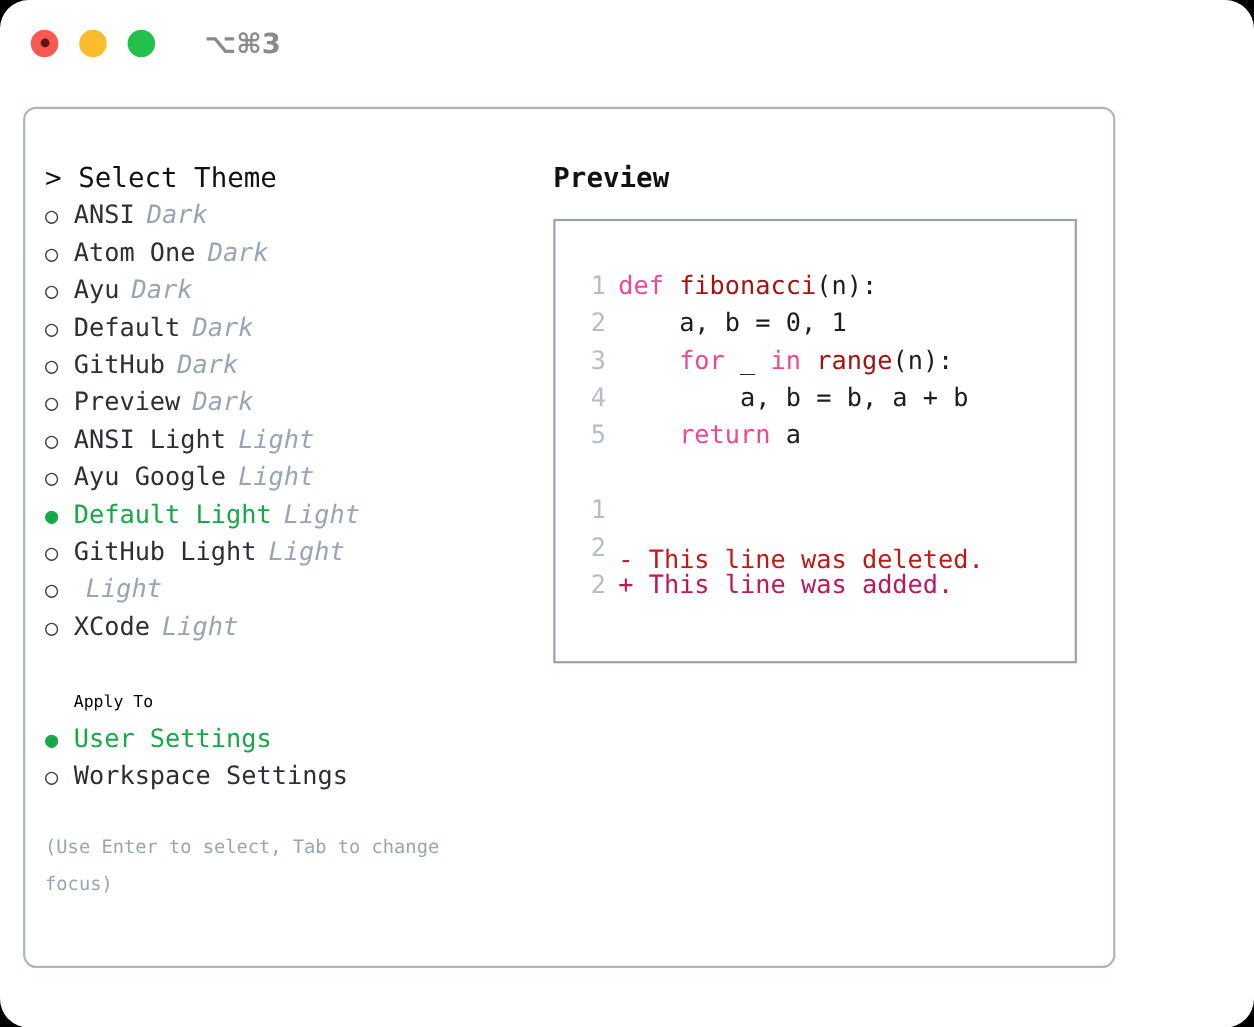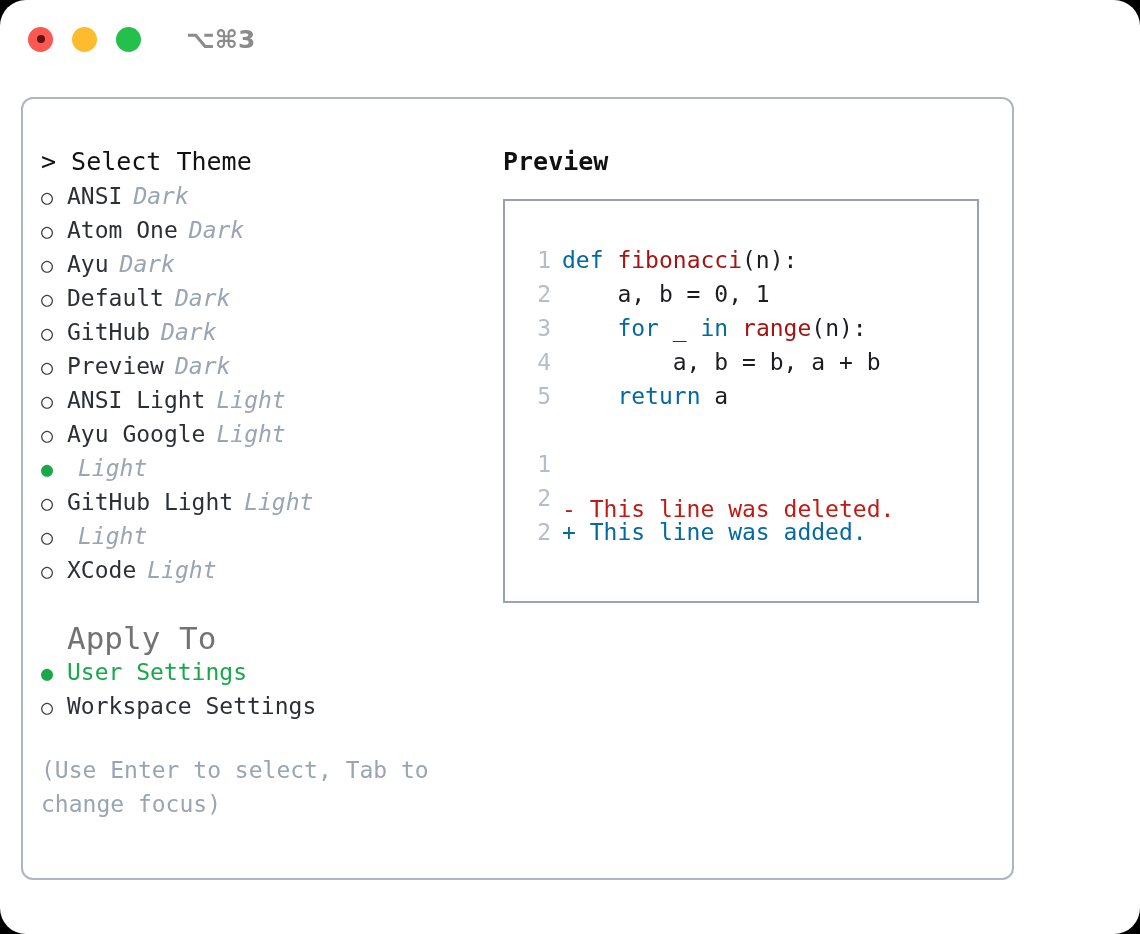--- a/index.html
+++ b/index.html
@@ -106,32 +106,32 @@
   .label { color: #2c3036; }
   .row.selected .label { color: #18a84a; }
   .tag {
     color: #9aa4b2;
     margin-left: 11px;
     font-style: italic;
   }
   .row.selected .tag { color: #9aa4b2; }
 
   .subhead {
-    font-size: 31px;
-    color: #737373;
+    font-size: 15px;
+    color: #000000;
     line-height: 34px;
     height: 34px;
     padding-left: 26px;
     white-space: pre;
   }
   .spacer { height: 34px; }
 
   .hint {
     margin-top: 30px;
-    font-size: 23px;
+    font-size: 17px;
     color: #9aa4b2;
     line-height: 34px;
     width: 410px;
     white-space: pre-wrap;
   }
 
   
   .preview-head {
     font-size: 25px;
     font-weight: bold;
@@ -155,26 +155,26 @@
     white-space: pre;
   }
   .ln {
     width: 34px;
     flex: none;
     text-align: right;
     color: #b6bdc8;
     margin-right: 11px;
   }
   .code { color: #1b1d21; }
-  .kw  { color: #0369a1; }
+  .kw  { color: #ec4899; }
   .fn  { color: #a61313; }
   .gap { height: 34px; }
   .ctx { color: #73797f; }
   .del { color: #c11a14; margin-top: 11px; }
-  .add { color: #0369a1; }
+  .add { color: #be185d; }
 </style>
 </head>
 <body>
 
 <div id="app">
 
   <div class="titlebar">
     <div class="dots">
       <div class="dot red"></div>
       <div class="dot yellow"></div>
@@ -191,21 +191,21 @@
 
         <ul class="list" id="theme-list">
             <li class="row"><span class="bullet">○</span><span class="label">ANSI</span><span class="tag">Dark</span></li>
             <li class="row"><span class="bullet">○</span><span class="label">Atom One</span><span class="tag">Dark</span></li>
             <li class="row"><span class="bullet">○</span><span class="label">Ayu</span><span class="tag">Dark</span></li>
             <li class="row"><span class="bullet">○</span><span class="label">Default</span><span class="tag">Dark</span></li>
             <li class="row"><span class="bullet">○</span><span class="label">GitHub</span><span class="tag">Dark</span></li>
             <li class="row"><span class="bullet">○</span><span class="label">Preview</span><span class="tag">Dark</span></li>
             <li class="row"><span class="bullet">○</span><span class="label">ANSI Light</span><span class="tag">Light</span></li>
             <li class="row"><span class="bullet">○</span><span class="label">Ayu Google</span><span class="tag">Light</span></li>
-            <li class="row selected"><span class="bullet sel">●</span><span class="tag">Light</span></li>
+            <li class="row selected"><span class="bullet sel">●</span><span class="label">Default Light</span><span class="tag">Light</span></li>
             <li class="row"><span class="bullet">○</span><span class="label">GitHub Light</span><span class="tag">Light</span></li>
             <li class="row"><span class="bullet">○</span><span class="tag">Light</span></li>
             <li class="row"><span class="bullet">○</span><span class="label">XCode</span><span class="tag">Light</span></li>
           </ul>
 
         <div class="spacer"></div>
 
         <div class="subhead">Apply To</div>
         <ul class="list" id="apply-list">
             <li class="row selected"><span class="bullet sel">●</span><span class="label">User Settings</span></li>

